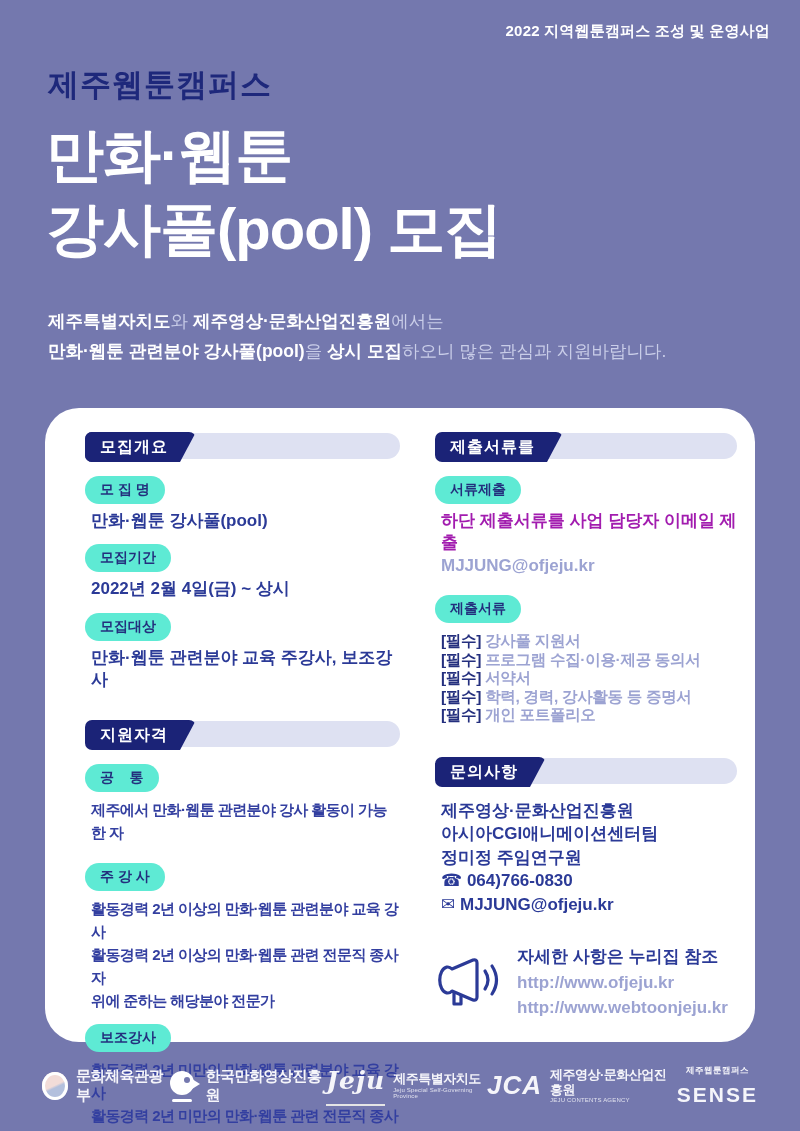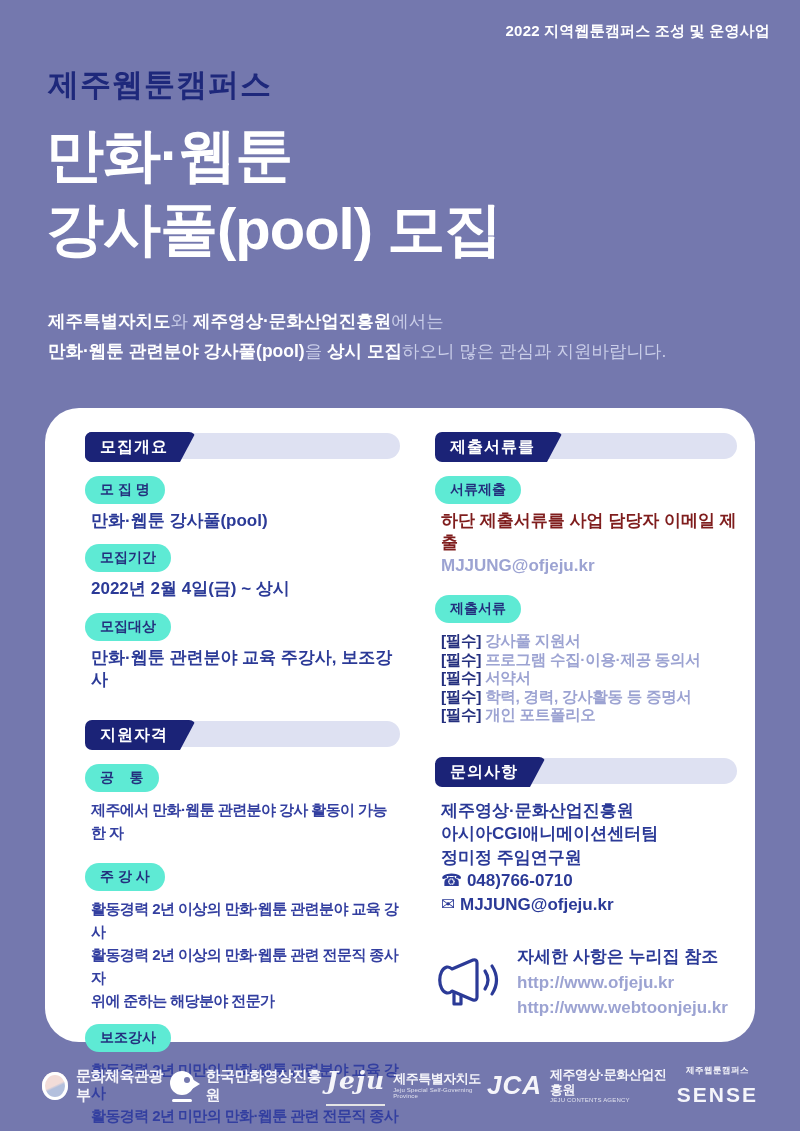--- a/index.html
+++ b/index.html
@@ -28,21 +28,21 @@
   
   .pill{display:inline-block;background:#5eead4;color:#232F7D;font-size:14px;font-weight:700;
     padding:5px 15px;border-radius:14px;white-space:pre;margin-bottom:6px;}
   .val{color:#2B3A97;font-size:17px;font-weight:600;line-height:22px;margin:0 0 12px 6px;}
   .val.tight{font-size:15px;letter-spacing:-0.6px;line-height:23px;font-weight:700;color:#333FA0;}
   .mt13{margin-bottom:13px;} 
   .sec-gap{margin-top:29px;}
   .grp-gap1{margin-bottom:19px;}
   .grp-gap2{margin-bottom:12px;}
   
-  .line-navy{color:#7f1d1d;font-size:17px;font-weight:700;line-height:22px;margin:0 0 1px 6px;}
+  .line-navy{color:#a21caf;font-size:17px;font-weight:700;line-height:22px;margin:0 0 1px 6px;}
   .line-light{color:#9CA3D2;font-size:17px;font-weight:600;line-height:22px;margin:0 0 18px 6px;}
   .docs{margin:3px 0 0 6px;}
   .doc-row{font-size:15.5px;line-height:18.6px;letter-spacing:-0.3px;}
   .doc-tag{color:#242F7E;font-weight:800;}
   .doc-text{color:#9CA3D2;font-weight:600;}
   .contact-ribbon{margin-top:32px;margin-bottom:12px;}
   .contact{margin-left:6px;}
   .contact-line{color:#2B3A97;font-size:17px;font-weight:700;line-height:23.5px;}
   .notice{display:flex;align-items:center;margin-top:28px;margin-left:2px;gap:14px;}
   .notice-texts{display:flex;flex-direction:column;}
@@ -159,21 +159,21 @@
 
       <div class="ribbon contact-ribbon">
         <div class="ribbon-bar"></div>
         <div class="ribbon-label">문의사항</div>
       </div>
 
       <div class="contact">
         <div class="contact-line">제주영상·문화산업진흥원</div>
         <div class="contact-line">아시아CGI애니메이션센터팀</div>
         <div class="contact-line">정미정 주임연구원</div>
-        <div class="contact-line">☎ 048)766-0710</div>
+        <div class="contact-line">☎ 064)766-0830</div>
         <div class="contact-line">✉ MJJUNG@ofjeju.kr</div>
       </div>
 
       <div class="notice">
         <svg class="mega" width="66" height="60" viewBox="0 0 66 60" fill="none">
           <path d="M36 8 L15 17 A8 13 0 1 0 15 39 L36 48 Q40 49 40 45 L40 11 Q40 7 36 8 Z" stroke="#2B3A97" stroke-width="3.2" fill="none" stroke-linejoin="round"></path>
           <path d="M17 41 L17 52 L24 52 L24 43" stroke="#2B3A97" stroke-width="3.2" fill="none" stroke-linejoin="round"></path>
           <path d="M48 19 Q54 28 48 37" stroke="#2B3A97" stroke-width="3.2" fill="none" stroke-linecap="round"></path>
           <path d="M55 14 Q64 28 55 42" stroke="#2B3A97" stroke-width="3.2" fill="none" stroke-linecap="round"></path>
         </svg>

